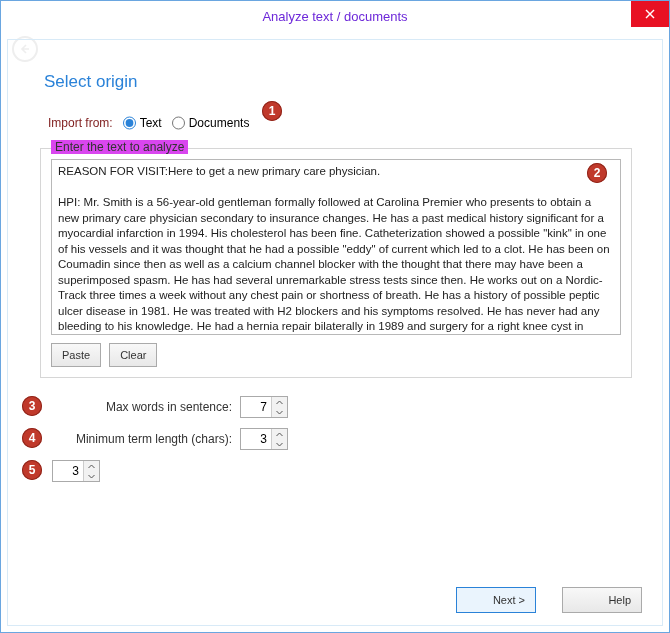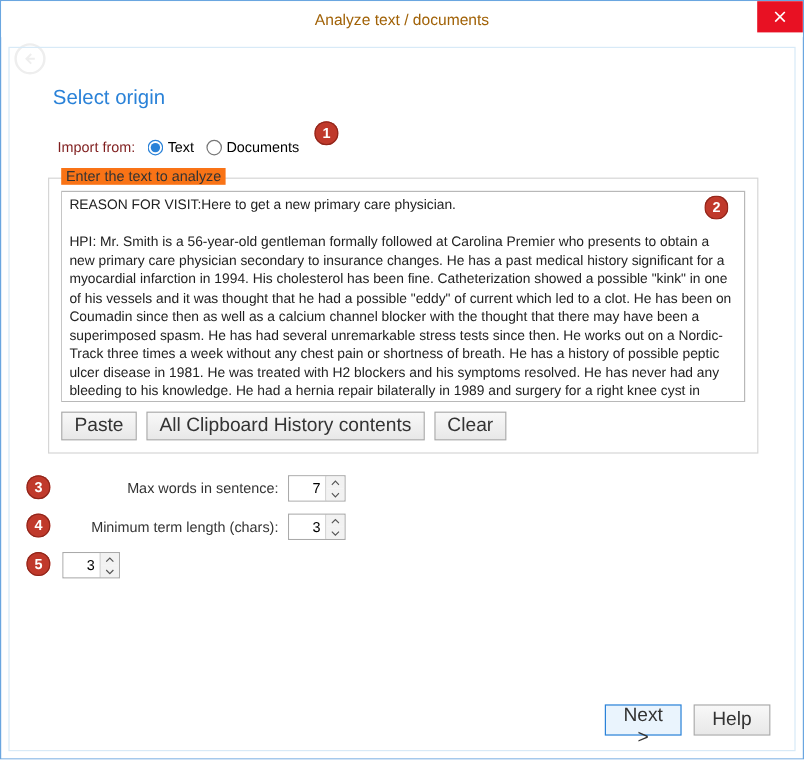--- a/index.html
+++ b/index.html
@@ -1,44 +1,44 @@
 <!DOCTYPE html>
 <html><head>
   <meta charset="utf-8">
   <style>
     * { box-sizing: border-box; margin: 0; padding: 0; }
     body { font-family: "Segoe UI", Tahoma, sans-serif; font-size: 12px; background: #fff; width: 670px; height: 633px; overflow: hidden; }
     .window { width: 670px; height: 633px; border: 1px solid #6aa6e0; display: flex; flex-direction: column; background: #fff; }
     .titlebar { height: 30px; background: #fff; display: flex; align-items: center; justify-content: flex-start; position: relative; border-bottom: 0; }
-    .title-text { position: absolute; left: 50%; transform: translateX(-50%); font-size: 13px; color: #a16207; }
+    .title-text { position: absolute; left: 50%; transform: translateX(-50%); font-size: 13px; color: #6d28d9; }
     .close-btn { position: absolute; right: 0; top: 0; width: 38px; height: 26px; background: #e81123; color: #fff; display: flex; align-items: center; justify-content: center; font-family: "Segoe UI Symbol"; cursor: pointer; }
     .close-btn svg { width: 10px; height: 10px; }
     .back-circle { position: absolute; left: 12px; top: 36px; width: 26px; height: 26px; border: 2px solid #eee; border-radius: 50%; display: flex; align-items: center; justify-content: center; }
     .back-circle svg { stroke: #eee; }
     .content { padding: 14px 30px 0 30px; flex: 1; position: relative; border: 1px solid #d8eaf7; margin: 8px 6px 6px 6px; display: flex; flex-direction: column; }
     .heading { color: #2a82d8; font-size: 17px; font-weight: 400; margin: 18px 0 24px 6px; }
     .import-row { display: flex; align-items: center; gap: 10px; margin-bottom: 18px; margin-left: 10px; }
     .import-label { color: #7f1d1d; }
     .radio { display: inline-flex; gap: 4px; cursor: pointer; }
     .radio input { accent-color: #2a82d8; }
     .fieldset { border: 1px solid #d6d6d6; margin: 0 0 18px 2px; padding: 10px 10px 10px 10px; position: relative; }
-    .fieldset .legend { position: absolute; top: -9px; left: 10px; background: #f97316; padding: 0 4px; color: #333; text-align: center; }
+    .fieldset .legend { position: absolute; top: -9px; left: 10px; background: #d946ef; padding: 0 4px; color: #333; text-align: center; }
     .textarea-wrap { display: flex; gap: 0; }
     textarea { width: 100%; height: 176px; resize: none; border: 1px solid #b8b8b8; font-family: Tahoma, "Segoe UI", sans-serif; font-size: 11.5px; line-height: 1.35; padding: 4px 6px; color: #222; overflow-y: scroll; }
     .btn-row { display: flex; gap: 8px; margin-top: 8px; }
-    .btn { height: 24px; border: 1px solid #aaa; background: linear-gradient(#f8f8f8,#e8e8e8); padding: 0 10px; font-size: 16px; cursor: pointer; color: #333; }
+    .btn { height: 24px; border: 1px solid #aaa; background: linear-gradient(#f8f8f8,#e8e8e8); padding: 0 10px; font-size: 11px; cursor: pointer; color: #333; text-align: right; }
     .param-row { display: flex; align-items: center; gap: 8px; margin-left: 14px; margin-bottom: 10px; position: relative; }
     .param-label { width: 180px; color: #333; text-align: right; }
     .spinner { display: inline-flex; align-items: stretch; border: 1px solid #aaa; height: 22px; width: 48px; }
     .spinner input { width: 30px; border: none; text-align: right; padding-right: 4px; font-size: 12px; outline: none; }
     .spinner .arrows { width: 16px; display: flex; flex-direction: column; border-left: 1px solid #ccc; }
     .spinner .arrow { flex:1; display:flex; align-items:center; justify-content:center; cursor:pointer; background:#f2f2f2; }
     .spinner .arrow svg { width:7px; height:5px; }
     .footer { position: absolute; bottom: 12px; right: 20px; display: flex; gap: 10px; }
-    .footer .btn { width: 64px; height: 26px; }
+    .footer .btn { width: 80px; height: 26px; margin-left: 16px; }
     .footer .btn.primary { border: 1px solid #2a82d8; background: #eaf4fd; }
     .callout { position: absolute; width: 20px; height: 20px; border-radius: 50%; background: #c0392b; color: #fff; display: flex; align-items: center; justify-content: center; font-size: 12px; font-weight: 600; box-shadow: 0 0 0 1px #8f261b inset; z-index: 5; }
   </style>
 </head>
 <body>
 
 <div class="window">
   <div class="titlebar">
     <span class="title-text">Analyze text / documents</span>
     <div class="close-btn">
@@ -74,21 +74,20 @@
     <div class="fieldset">
       <span class="legend">Enter the text to analyze</span>
       <div class="textarea-wrap">
         <textarea style="">REASON FOR VISIT:Here to get a new primary care physician.
 
 HPI: Mr. Smith is a 56-year-old gentleman formally followed at Carolina Premier who presents to obtain a new primary care physician secondary to insurance changes. He has a past medical history significant for a myocardial infarction in 1994. His cholesterol has been fine. Catheterization showed a possible "kink" in one of his vessels and it was thought that he had a possible "eddy" of current which led to a clot. He has been on Coumadin since then as well as a calcium channel blocker with the thought that there may have been a superimposed spasm. He has had several unremarkable stress tests since then. He works out on a Nordic-Track three times a week without any chest pain or shortness of breath. He has a history of possible peptic ulcer disease in 1981. He was treated with H2 blockers and his symptoms resolved. He has never had any bleeding to his knowledge. He had a hernia repair bilaterally in 1989 and surgery for a right knee cyst in 1999, all of which went well. He also has about a year long history of right buttock pain. This happens only when he is sitting for some time and does not change position. It does not happen when he is walking or exercising. He wonders if it might be pyriformis syndrome. If he changes positions frequently or stretches his legs, this seems to help. He has no acute complaints today and is here to get plugged into the system. He does wonder if there is anything else that can be done about his buttock pain.</textarea>
       </div>
       <div class="callout" style="right:24px; top:14px;">2</div>
       <div class="btn-row">
         <button class="btn">Paste</button>
-        <button class="btn">All Clipboard History contents</button>
         <button class="btn">Clear</button>
       </div>
     </div>
 
     <div class="param-row">
       <div class="callout" style="left:-30px; top:0;">3</div>
       <span class="param-label">Max words in sentence:</span>
       <div class="spinner">
         <input type="text" value="7" style="">
         <div class="arrows">

